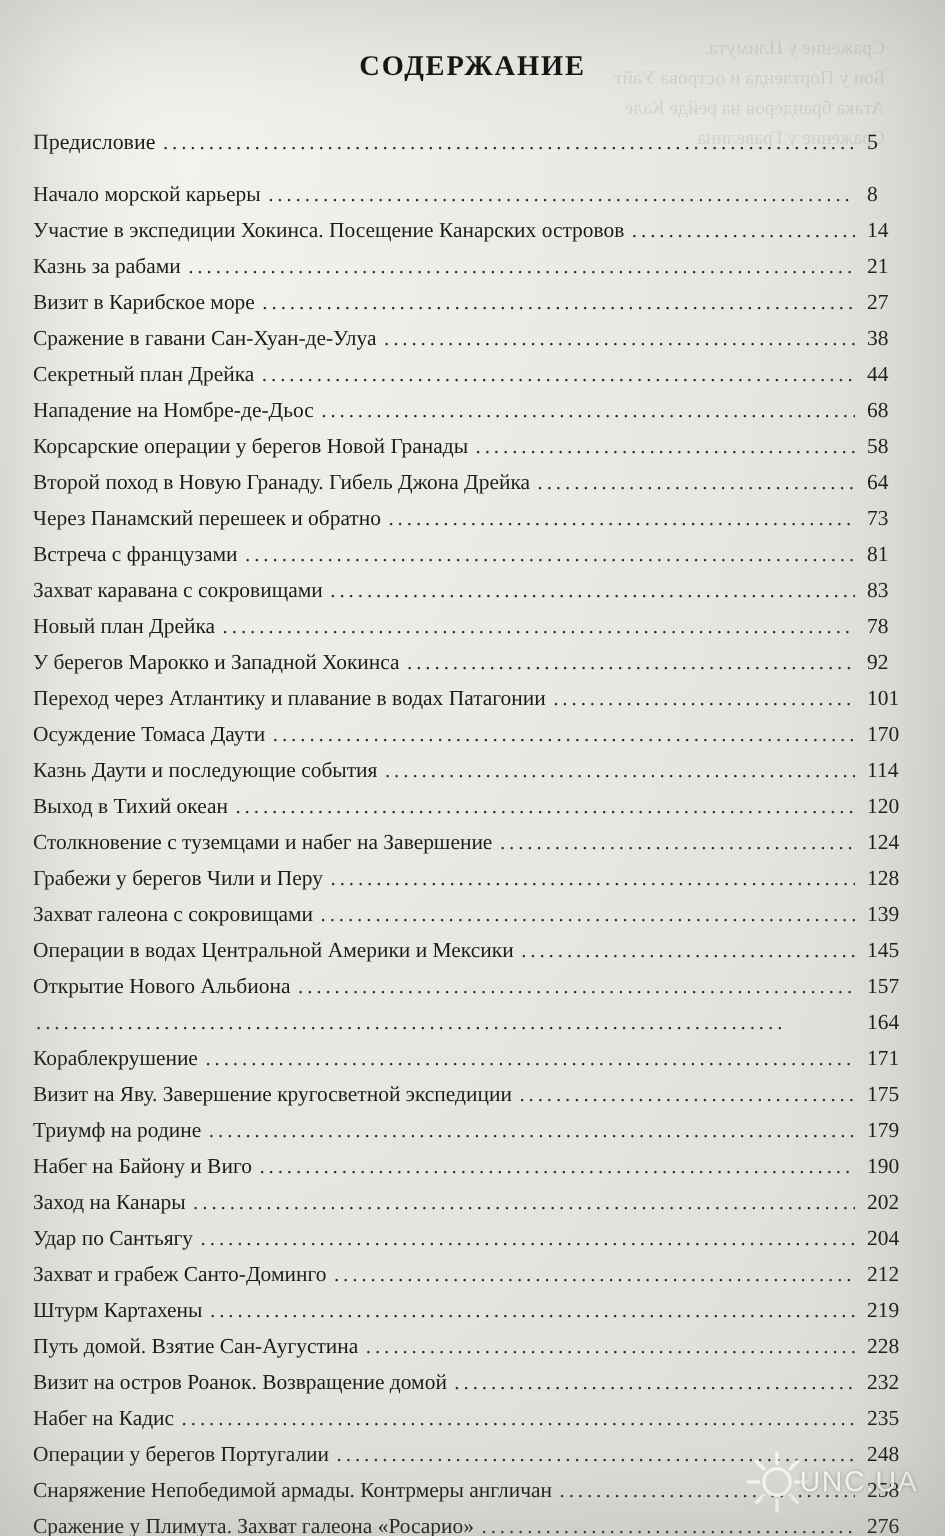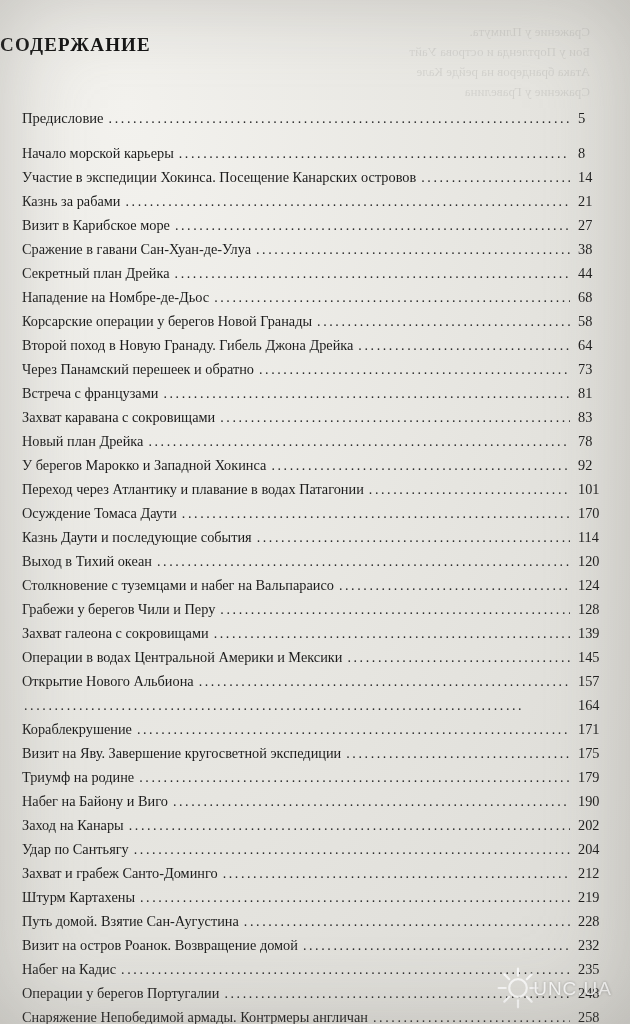--- a/index.html
+++ b/index.html
@@ -32,20 +32,21 @@
     font-size: 13px;
     line-height: 20px;
     font-family: "Liberation Serif", serif;
     color: #2a2a2a;
     transform: scaleX(-1);
     pointer-events: none;
   }
   .ghost div { padding-left: 40px; }
 
   .toc-title {
+    text-align: center;
     font-size: 19px;
     font-weight: bold;
     letter-spacing: 1.2px;
     margin: 0;
     padding-top: 34px;
     padding-bottom: 6px;
     font-family: "Liberation Serif", serif;
     color: #111;
   }
 
@@ -77,21 +78,20 @@
     margin: 0 2px;
     min-width: 6px;
   }
   .entry .page-num {
     flex: 0 0 34px;
     text-align: left;
     padding-left: 6px;
   }
   .entry.first {
     margin-bottom: 20px;
-    margin-top: 23px;
   }
   .entry.first .label,
   .entry.first .page-num { font-size: 14.6px; }
 
   
   .watermark {
     position: absolute;
     right: 10px;
     bottom: 10px;
     width: 126px;
@@ -247,21 +247,21 @@
       <span class="page-num">114</span>
     </div>
 
     <div class="entry">
       <span class="label">Выход в Тихий океан</span>
       <span class="dots">..................................................................................</span>
       <span class="page-num">120</span>
     </div>
 
     <div class="entry">
-      <span class="label">Столкновение с туземцами и набег на Вальпараисо</span>
+      <span class="label">Столкновение с туземцами и набег на Завершение</span>
       <span class="dots">..................................................................................</span>
       <span class="page-num">124</span>
     </div>
 
     <div class="entry">
       <span class="label">Грабежи у берегов Чили и Перу</span>
       <span class="dots">..................................................................................</span>
       <span class="page-num">128</span>
     </div>
 

